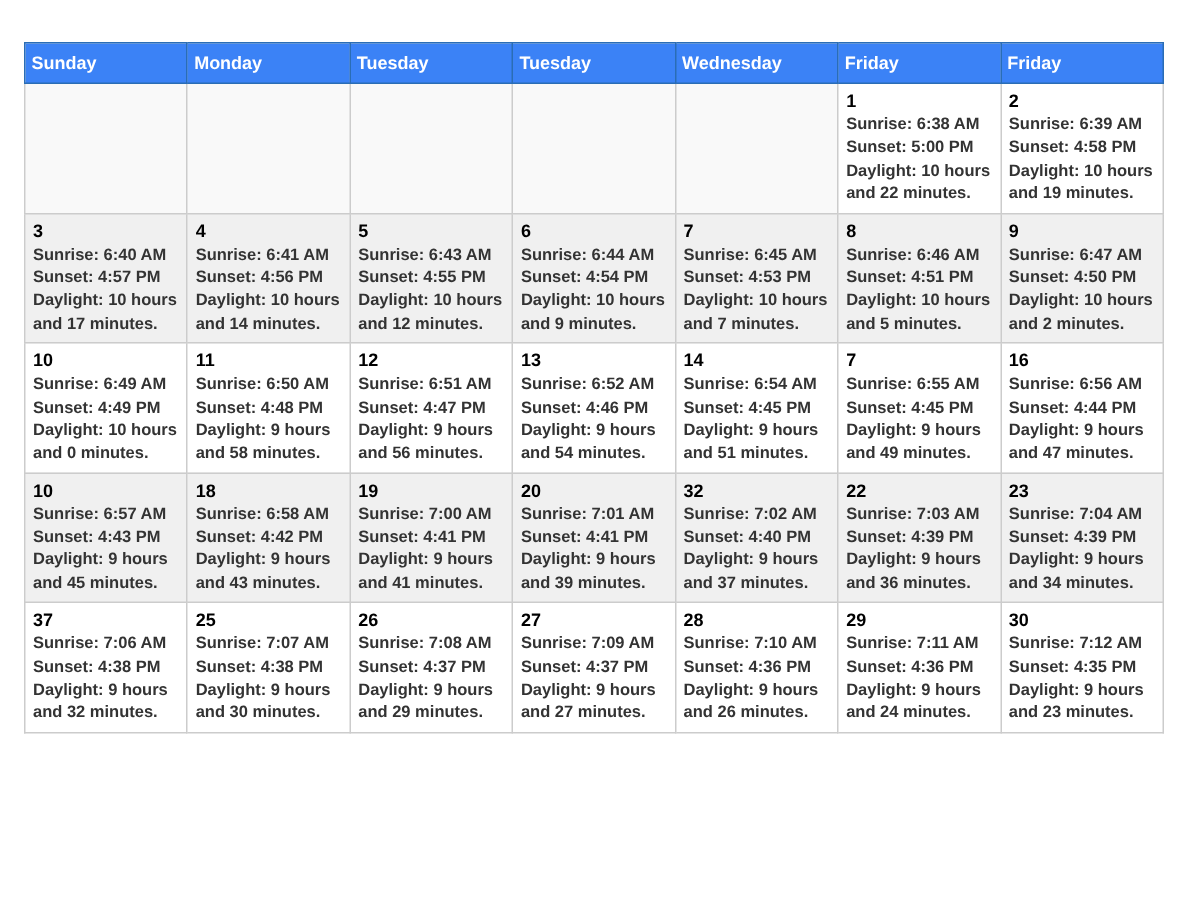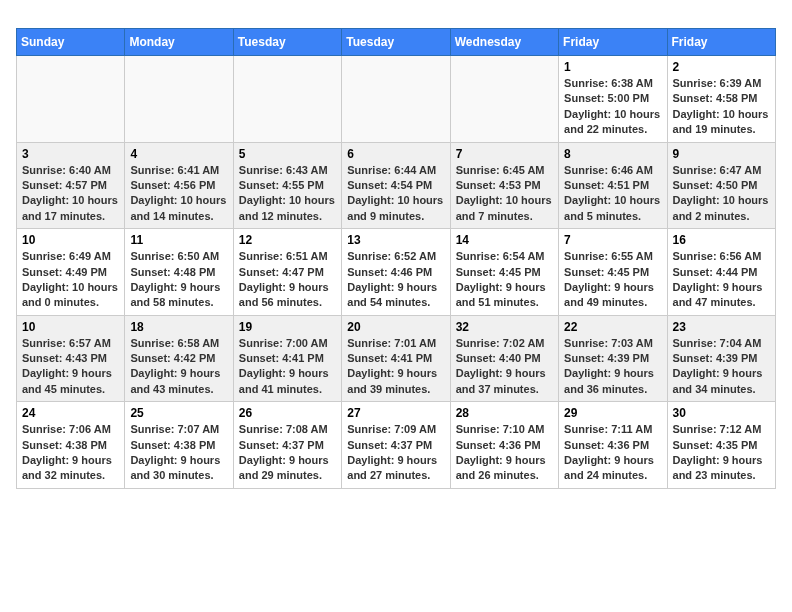--- a/index.html
+++ b/index.html
@@ -203,21 +203,21 @@
           <span class="day-num">22</span>
           <div class="day-info">Sunrise: 7:03 AM<br>Sunset: 4:39 PM<br>Daylight: 9 hours and 36 minutes.</div>
         </td>
         <td class="shaded">
           <span class="day-num">23</span>
           <div class="day-info">Sunrise: 7:04 AM<br>Sunset: 4:39 PM<br>Daylight: 9 hours and 34 minutes.</div>
         </td>
       </tr>
       <tr>
         <td>
-          <span class="day-num">24</span>
+          <span class="day-num">37</span>
           <div class="day-info">Sunrise: 7:06 AM<br>Sunset: 4:38 PM<br>Daylight: 9 hours and 32 minutes.</div>
         </td>
         <td>
           <span class="day-num">25</span>
           <div class="day-info">Sunrise: 7:07 AM<br>Sunset: 4:38 PM<br>Daylight: 9 hours and 30 minutes.</div>
         </td>
         <td>
           <span class="day-num">26</span>
           <div class="day-info">Sunrise: 7:08 AM<br>Sunset: 4:37 PM<br>Daylight: 9 hours and 29 minutes.</div>
         </td>

